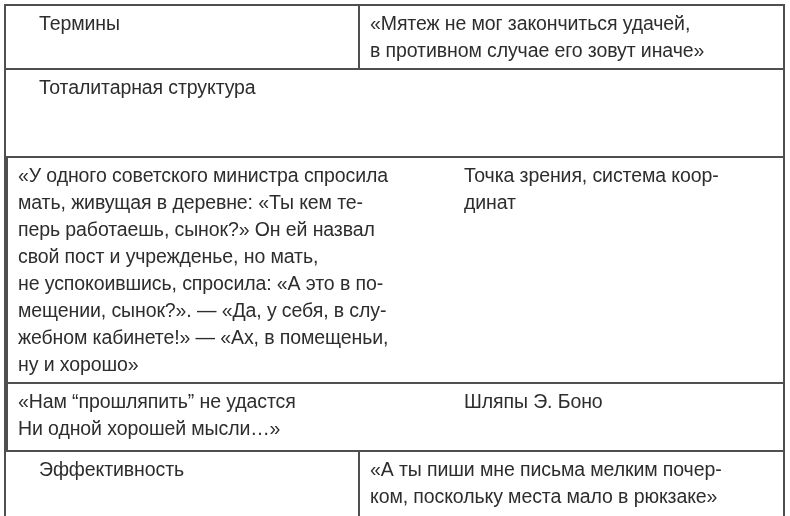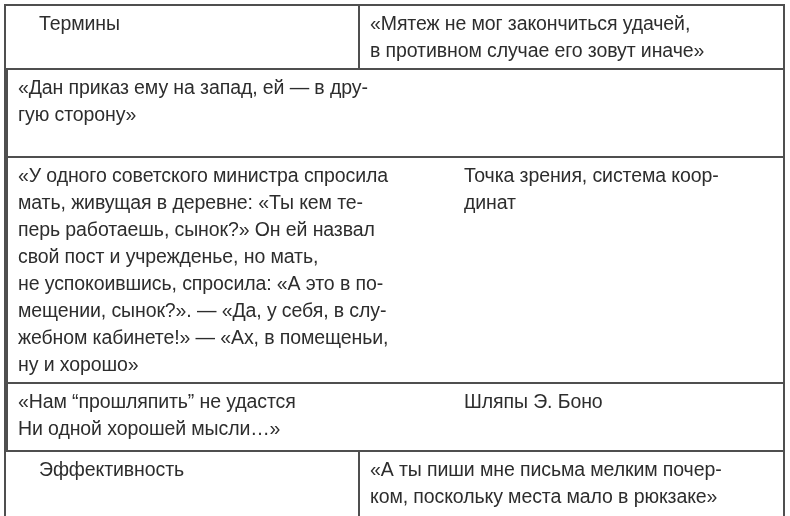--- a/index.html
+++ b/index.html
@@ -65,22 +65,21 @@
 <div class="page">
   <div class="ttable">
 
     <div class="trow r1">
       <div class="cell cell-term">Термины</div>
       <div class="cell cell-quote">«Мятеж не мог закончиться удачей,
 в противном случае его зовут иначе»</div>
     </div>
 
     <div class="trow r2">
-      <div class="cell cell-quote">«Дан приказ ему на запад, ей — в дру-
-гую сторону»</div>
+      <div class="cell cell-term">Тоталитарная структура</div>
     </div>
 
     <div class="trow r3">
       <div class="cell cell-quote">«У одного советского министра спросила
 мать, живущая в деревне: «Ты кем те-
 перь работаешь, сынок?» Он ей назвал
 свой пост и учрежденье, но мать,
 не успокоившись, спросила: «А это в по-
 мещении, сынок?». — «Да, у себя, в слу-
 жебном кабинете!» — «Ах, в помещеньи,

